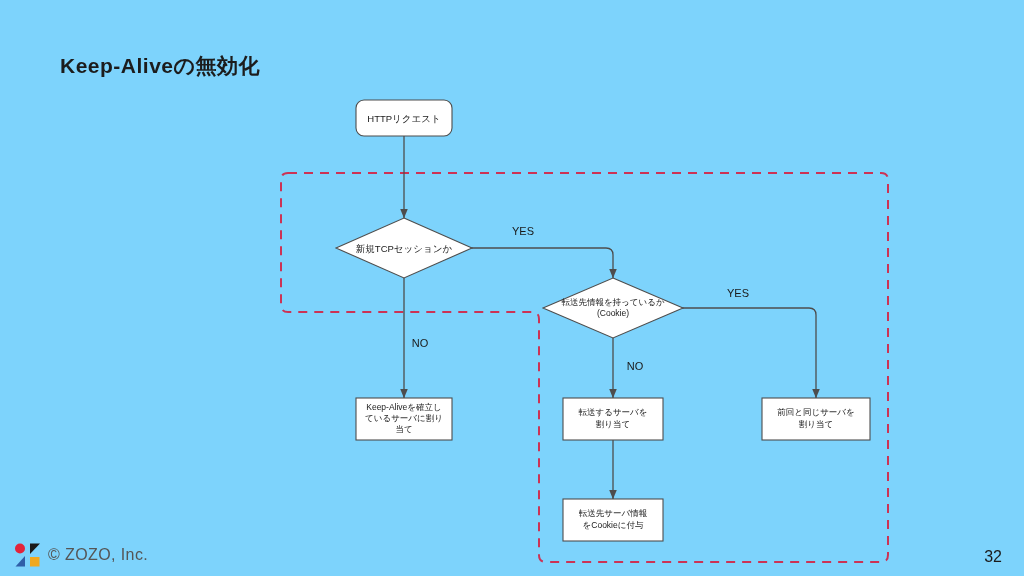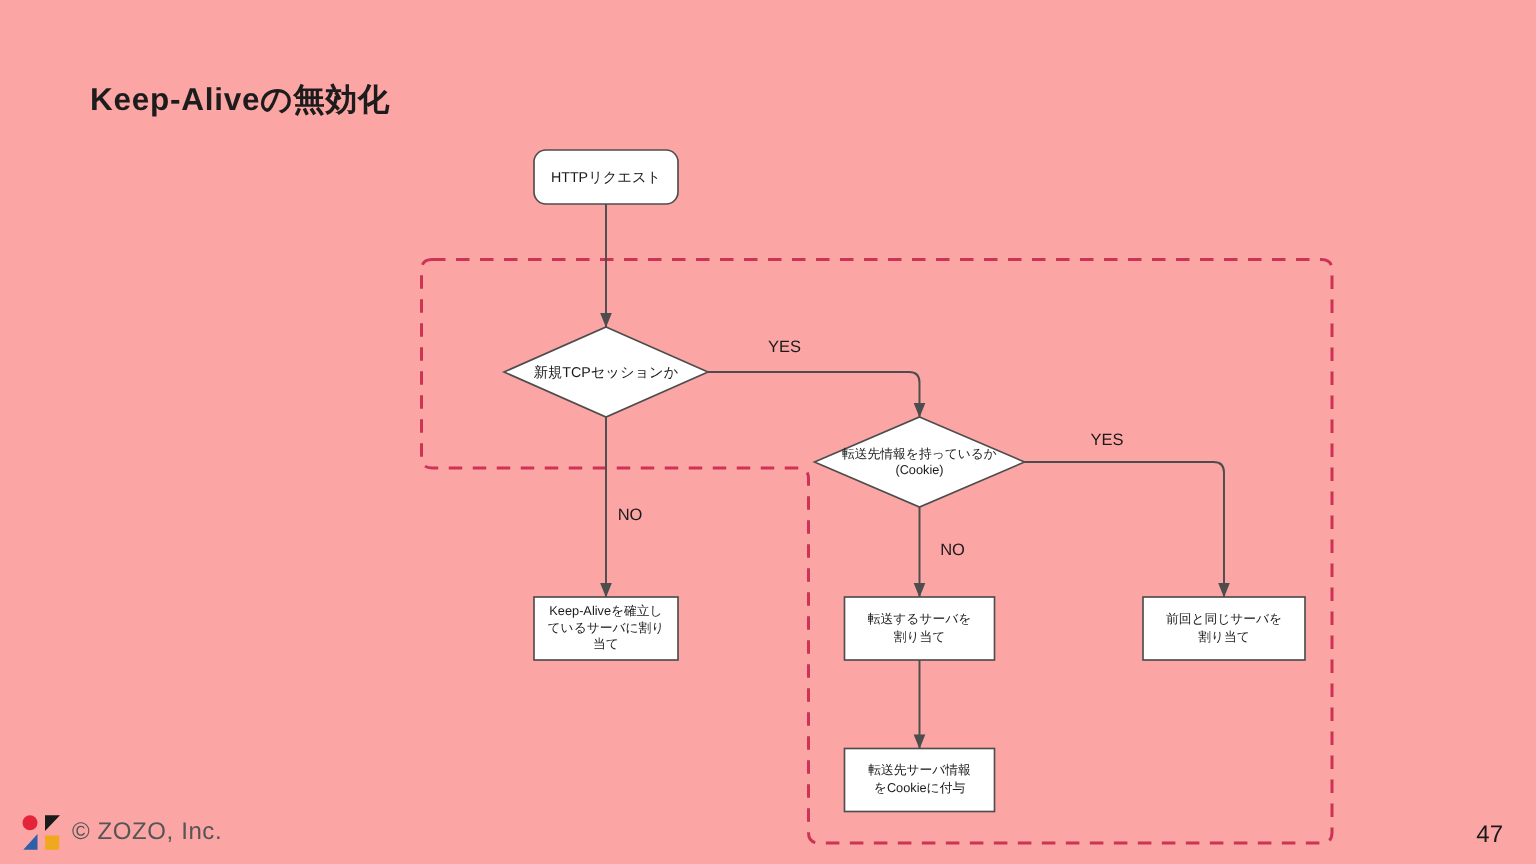--- a/index.html
+++ b/index.html
@@ -13,21 +13,21 @@
     position: relative;
     overflow: hidden;
     font-family: "Liberation Sans", "DejaVu Sans", sans-serif;
     color: #1a1a1a;
   }
   #slide {
     position: absolute;
     inset: 0;
     width: 1024px;
     height: 576px;
-    background: #fca5a5;
+    background: #7dd3fc;
   }
   #slide-title {
     position: absolute;
     left: 60px;
     top: 52px;
     font-size: 21px;
     font-weight: bold;
     letter-spacing: 0.5px;
     color: #1c1c1c;
     white-space: nowrap;
@@ -190,15 +190,15 @@
 
   <svg id="footer-logo" viewBox="0 0 28 26">
     <circle cx="6" cy="6.5" r="5" fill="#e3243b"></circle>
     <polygon points="16,1.5 26,1.5 16,12" fill="#1a1a1a"></polygon>
     <polygon points="1.5,24.5 11,24.5 11,14" fill="#2f5fa8"></polygon>
     <rect x="16" y="15" width="9.5" height="9.5" fill="#f0a81e"></rect>
   </svg>
 
   <div id="footer-copyright">© ZOZO, Inc.</div>
 
-  <div id="page-number">47</div>
+  <div id="page-number">32</div>
 
 </div>
 
 </body></html>

